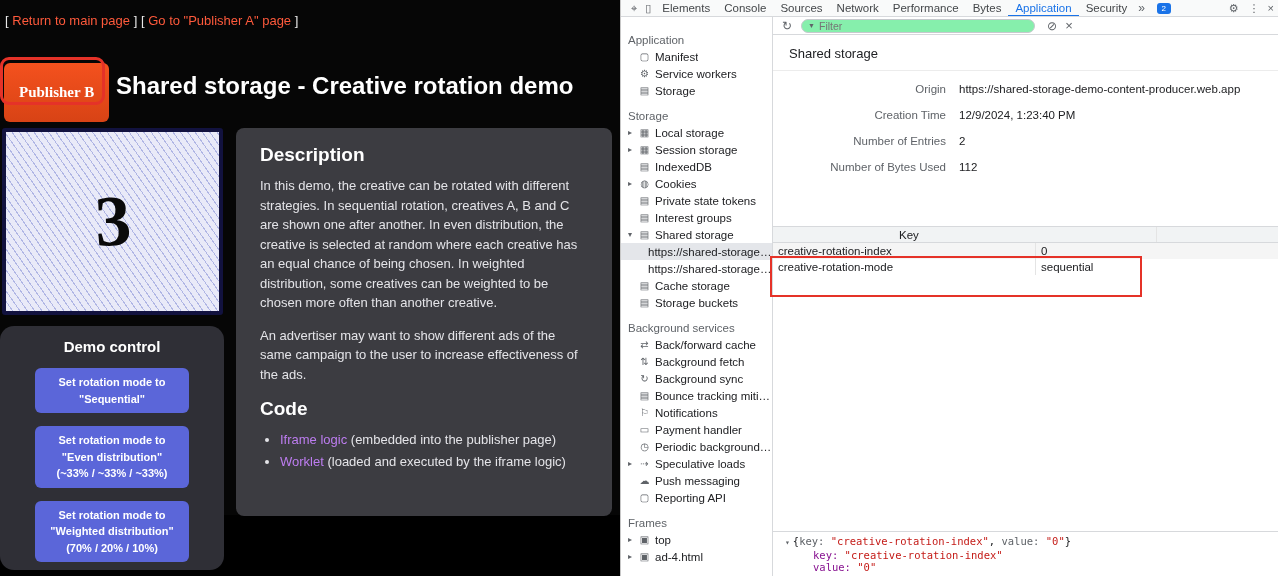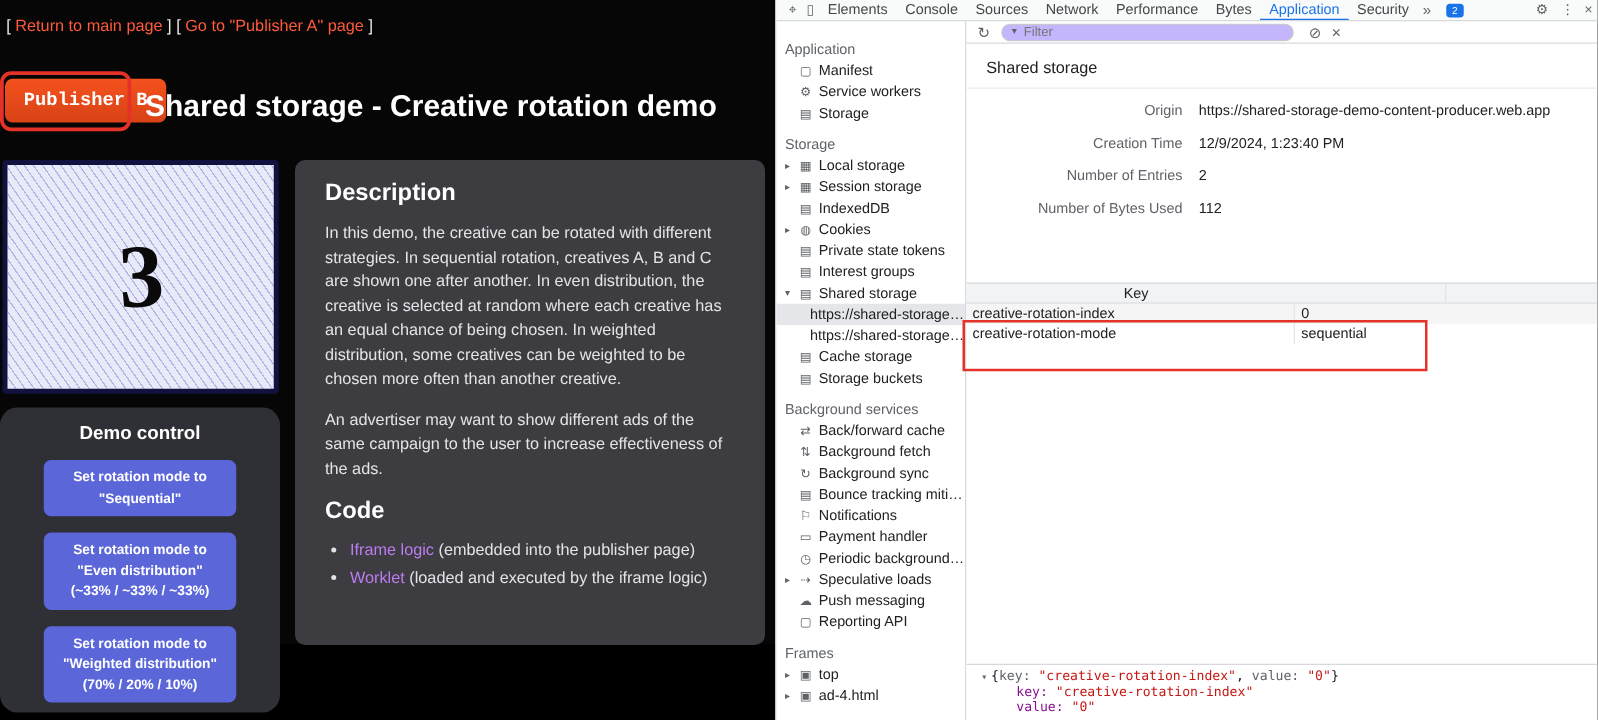--- a/index.html
+++ b/index.html
@@ -5,22 +5,22 @@
   * { box-sizing: border-box; margin: 0; padding: 0; }
   html,body { width:1278px; height:576px; overflow:hidden; }
   body { position:relative; background:#000; font-family:"Liberation Sans", sans-serif; }
 
   
   .page { position:absolute; left:0; top:0; width:620px; height:515px; background:#060606; color:#fff; }
   .nav { position:absolute; left:5px; top:13px; font-size:13px; color:#fff; white-space:nowrap; }
   .nav .bracket { color:#e8e8e8; }
   .nav .navlink { color:var(--link-orange,#ff5a3c); cursor:pointer; }
   .pub-btn { position:absolute; left:4px; top:63px; background:linear-gradient(180deg,#f4511e,#d84315); color:#fff;
-             font-weight:bold; font-size:15px; padding:9px 15px; border-radius:6px; border:none; cursor:pointer;
-             font-family:Liberation Mono, monospace; }
+             font-weight:bold; font-size:15px; padding:21px 15px; border-radius:6px; border:none; cursor:pointer;
+             font-family:Liberation Serif, serif; }
   .anno-badge { position:absolute; left:0; top:57px; width:105px; height:48px; border:3px solid var(--annotation-red,#e53228);
                 border-radius:9px; pointer-events:none; }
   .page-title { position:absolute; left:116px; top:72px; font-size:24px; font-weight:bold; color:#fff; white-space:nowrap; }
 
   .creative { position:absolute; left:2px; top:128px; width:221px; height:187px; border:4px solid #12123f; border-radius:3px;
               background-color:#e9eaf8;
               background-image:repeating-linear-gradient(55deg, rgba(255,255,255,0) 0 5px, rgba(106,118,205,0.45) 5px 6px);
               display:flex; align-items:center; justify-content:center; }
   .creative-num { font-family:"Liberation Serif", serif; font-size:72px; font-weight:bold; color:#0a0a0a; transform:rotate(-3deg); }
 
@@ -62,21 +62,21 @@
   .side-row .lbl { font-size:11.5px; color:#202124; overflow:hidden; text-overflow:ellipsis; }
   .side-row.hdr { margin-top:8px; cursor:default; }
   .side-row.hdr .lbl { color:#5f6368; }
   .side-row.sub { padding-left:27px; }
   .side-row.sel { background:#e4e6ea; }
 
   .dt-main { flex:1; position:relative; overflow:hidden; }
   .dt-toolbar { height:18px; display:flex; align-items:center; border-bottom:1px solid #d7d9dc; padding-left:9px; }
   .tb-ico { color:#5f6368; font-size:12px; cursor:pointer; }
   .filter-pill { display:flex; align-items:center; margin-left:9px; width:234px; height:14px; border:1px solid #c6c9cd;
-                 border-radius:8px; padding:0 6px; background:#c4b5fd; }
+                 border-radius:8px; padding:0 6px; background:#86efac; }
   .funnel { font-size:7px; color:#5f6368; margin-right:4px; }
   .filter-input { border:none; outline:none; width:190px; font-size:10.5px; font-family:inherit; color:#202124; background:transparent; }
   .clear-ico { margin-left:12px; } .x-ico { margin-left:8px; font-size:13px; }
 
   .dt-h { font-size:13px; color:#202124; padding:11px 0 9px 16px; border-bottom:1px solid #ececec; }
   .report { padding-top:5px; }
   .rrow { display:grid; grid-template-columns:176px auto; align-items:center; height:26px; }
   .rlabel { text-align:right; color:#5f6368; font-size:11.5px; white-space:nowrap; }
   .rinfo { color:#5f6368; font-size:10px; margin-left:3px; }
   .rvalue { padding-left:10px; color:#202124; font-size:11.5px; white-space:nowrap; }

